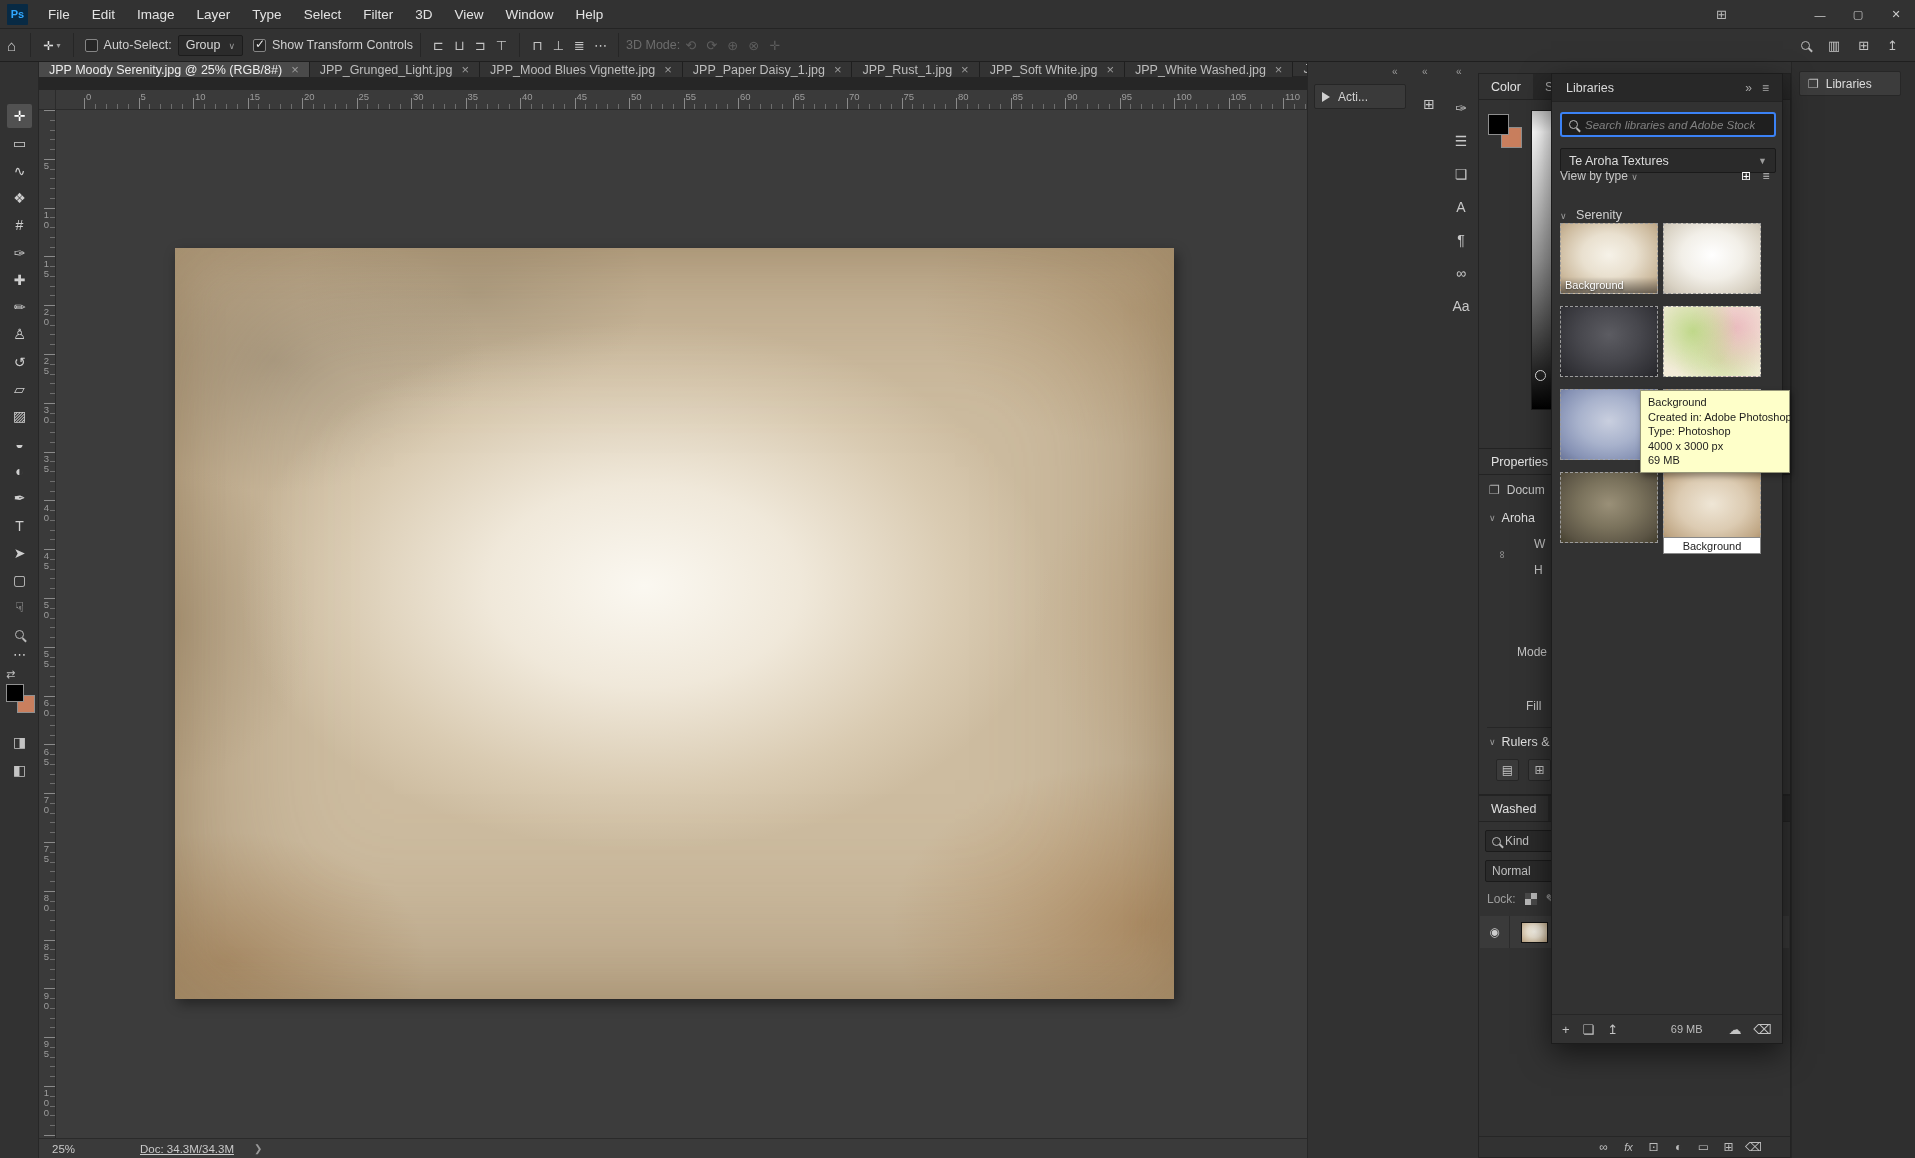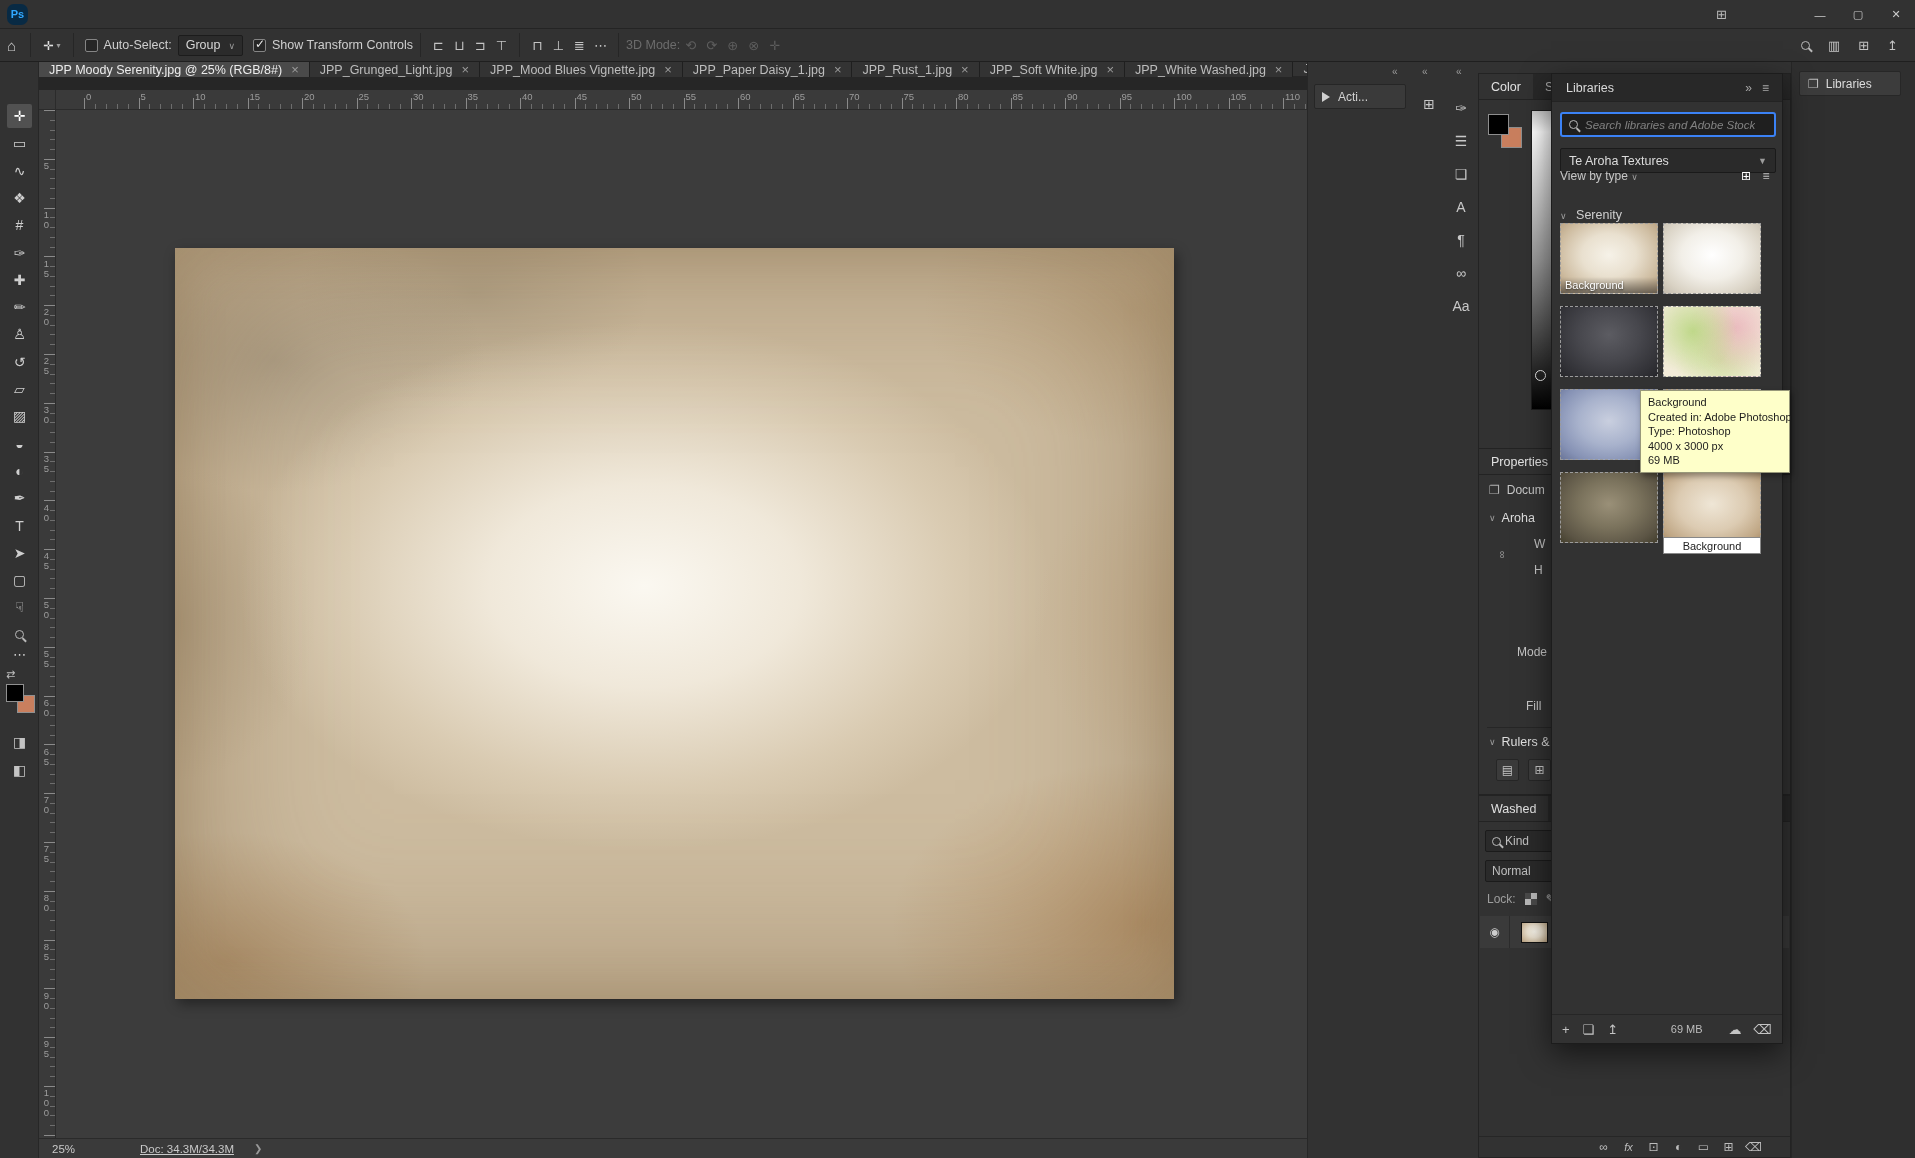--- a/index.html
+++ b/index.html
@@ -10,21 +10,21 @@
     font-family:"Liberation Sans","DejaVu Sans",sans-serif;
     color:#d6d6d6;
     -webkit-font-smoothing:antialiased;
     cursor:default;
   }
 
   
   #menubar { position:absolute; top:0; left:0; right:0; height:29px; background:#323232;
              border-bottom:1px solid #242424; display:flex; align-items:center; z-index:30; }
   #ps-logo { width:21px; height:21px; margin:0 9px 0 7px; background:#082a44; color:#31a8ff;
-             font-weight:bold; font-size:11px; display:flex; align-items:center; justify-content:center; border-radius:7px; }
+             font-weight:bold; font-size:11px; display:flex; align-items:center; justify-content:center; border-radius:1px; }
   #menu-items { display:flex; height:100%; }
   .menu-item { padding:0 11px; font-size:13.5px; line-height:29px; color:#e2e2e2; }
   #menubar-right { margin-left:auto; display:flex; align-items:center; height:100%; }
   #organize-windows { font-size:13px; color:#b8b8b8; margin-right:74px; }
   #win-controls { display:flex; height:100%; }
   .win-btn { width:38px; height:29px; display:flex; align-items:center; justify-content:center;
              font-size:11px; color:#cccccc; }
 
   
   #optionsbar { position:absolute; top:29px; left:0; right:0; height:33px; background:#323232;
@@ -235,20 +235,33 @@
   #tooltip { position:absolute; left:1640px; top:390px; width:150px; background:#feffc9;
              border:1px solid #98987a; box-shadow:2px 3px 6px rgba(0,0,0,0.35); z-index:100;
              padding:4px 7px; color:#1c1c1c; }
   .tt-line { font-size:11px; line-height:14.5px; white-space:nowrap; }
 </style>
 </head>
 <body>
 
 <div id="menubar">
   <div id="ps-logo">Ps</div>
+  <div id="menu-items">
+      <span class="menu-item">File</span>
+      <span class="menu-item">Edit</span>
+      <span class="menu-item">Image</span>
+      <span class="menu-item">Layer</span>
+      <span class="menu-item">Type</span>
+      <span class="menu-item">Select</span>
+      <span class="menu-item">Filter</span>
+      <span class="menu-item">3D</span>
+      <span class="menu-item">View</span>
+      <span class="menu-item">Window</span>
+      <span class="menu-item">Help</span>
+    </div>
   <div id="menubar-right">
     <span id="organize-windows">⊞</span>
     <div id="win-controls">
         <span class="win-btn">—</span>
         <span class="win-btn">▢</span>
         <span class="win-btn close">✕</span>
       </div>
   </div>
 </div>
 

